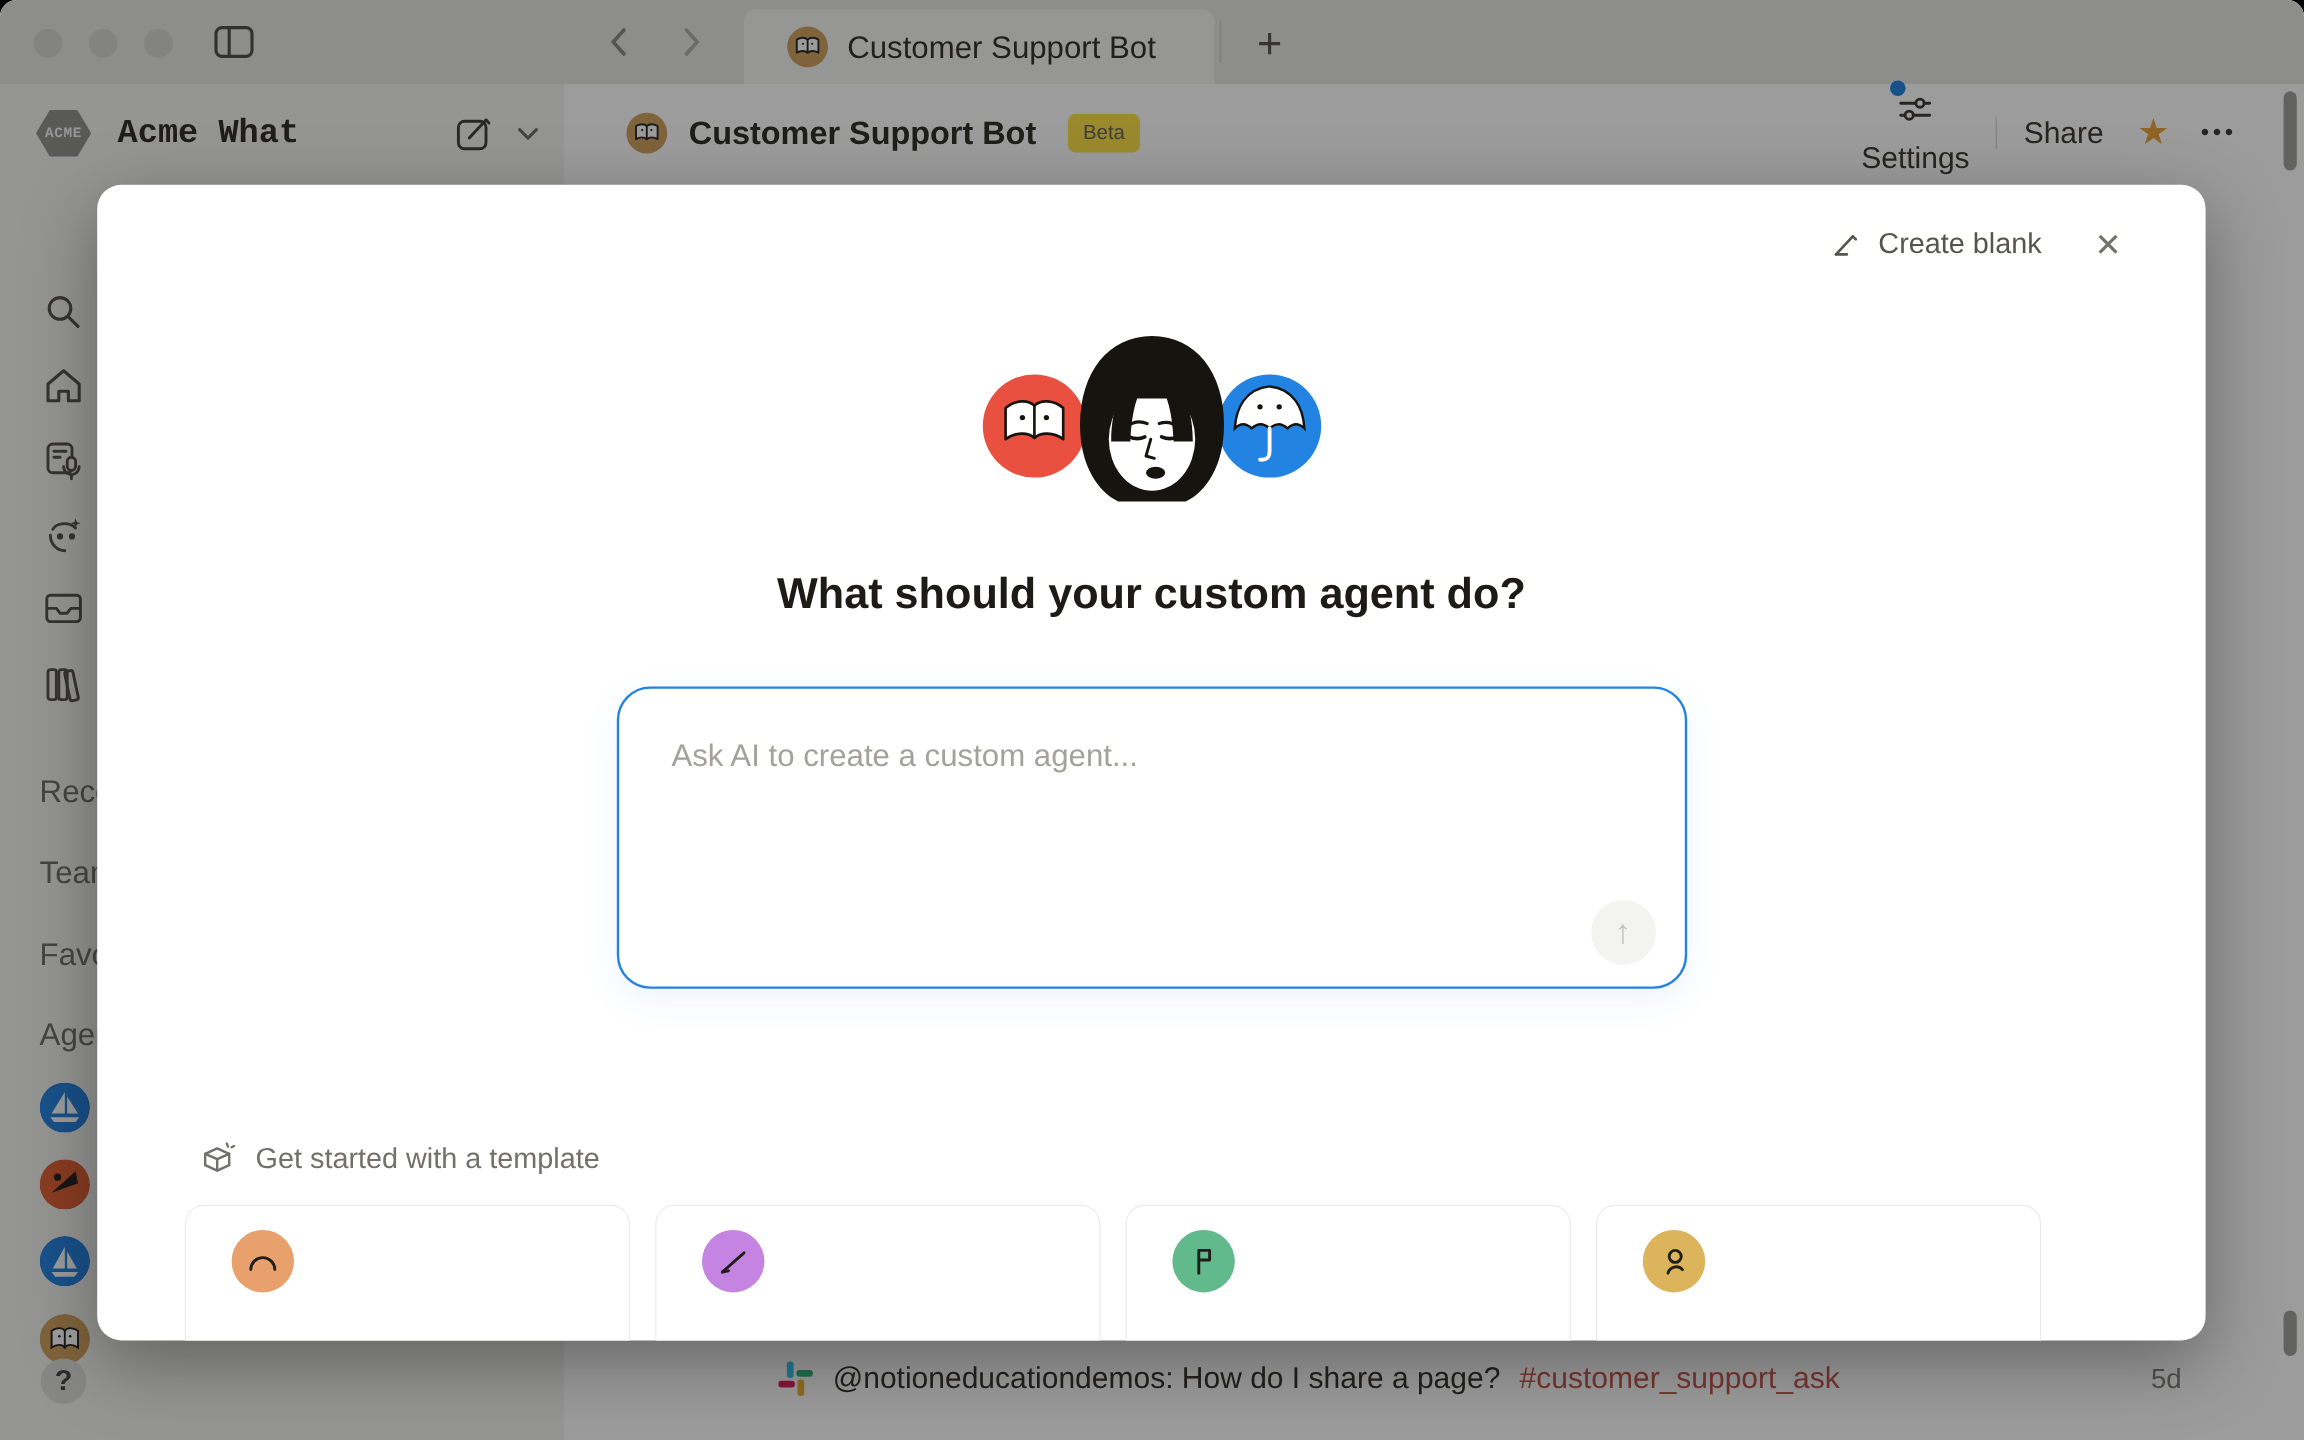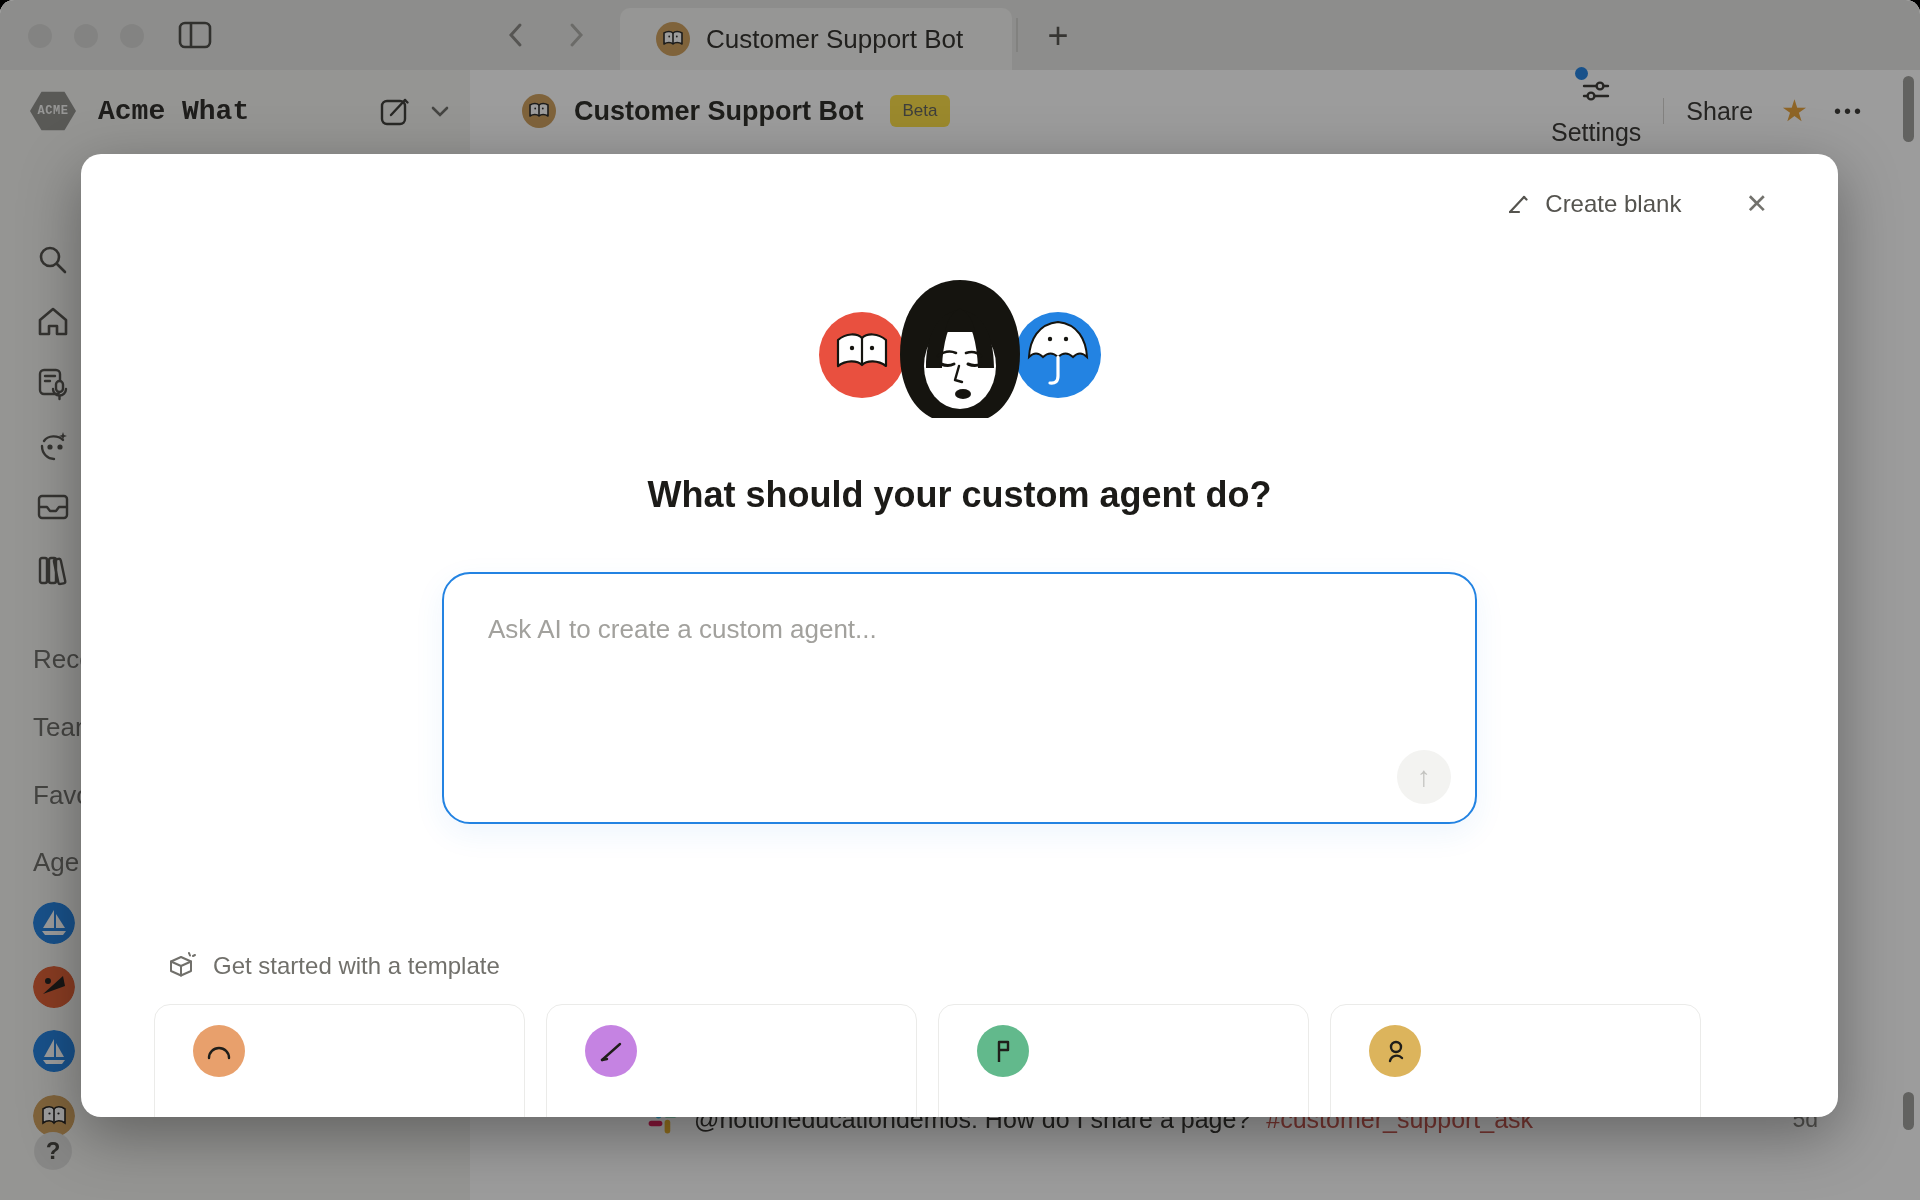--- a/index.html
+++ b/index.html
@@ -43,35 +43,35 @@
   .notif-dot{position:absolute;left:24px;top:-9px;width:13px;height:13px;border-radius:50%;background:var(--notification-dot,#2383e2);}
   .hdr-div{width:1px;height:26px;background:#d5d4d1;margin:0 22px;}
   .share-btn{font-size:25px;color:#3b3a36;}
   .star-btn{margin-left:28px;font-size:30px;color:var(--star-gold,#e8a33d);line-height:1;}
   .more-btn{margin-left:26px;font-size:20px;letter-spacing:3px;color:#3b3a36;}
 
   .msg-row{position:absolute;left:178px;width:1170px;height:46px;display:flex;align-items:center;gap:16px;font-size:25px;}
   .msg-text{color:#34332f;font-weight:500;white-space:nowrap;}
   .msg-tag{color:var(--tag-red,#c4554d);white-space:nowrap;}
   .msg-meta{margin-left:auto;display:flex;align-items:center;gap:10px;color:#82817c;font-size:23px;white-space:nowrap;}
-  .row1{top:962px}.row2{top:1026px}
+  .row1{top:962px}.row2{top:1056px}
 
   .sb-thumb{position:absolute;right:6px;width:11px;border-radius:6px;background:#9f9f9b;}
   .sb-top{top:76px;height:66px;}
   .sb-bottom{top:1092px;height:38px;}
 
   
   .dim{position:absolute;inset:0;background:rgba(8,8,8,0.40);z-index:50;}
   .modal{position:absolute;left:81px;top:154px;width:1757px;height:963px;background:#fff;border-radius:20px;z-index:60;box-shadow:0 18px 60px rgba(0,0,0,.35);overflow:hidden;}
-  .modal-top{display:flex;justify-content:flex-end;align-items:center;padding:36px 70px 0 0;gap:64px;}
+  .modal-top{display:flex;justify-content:flex-end;align-items:center;padding:36px 70px 0 0;gap:44px;}
   .create-blank{display:flex;align-items:center;gap:14px;font-size:24px;color:#55544f;}
   .modal-close{font-size:27px;color:#73726d;line-height:1;}
   .illus{width:360px;height:170px;margin:58px auto 0;display:block;}
   .modal-h1{margin:28px 0 0;text-align:center;font-size:36px;font-weight:700;color:#1c1b18;}
-  .prompt-box{position:relative;width:1035px;height:252px;margin:56px auto 0;}
+  .prompt-box{position:relative;width:892px;height:252px;margin:56px auto 0;}
   .prompt-box textarea{width:100%;height:100%;border:2.5px solid var(--accent-blue,#2383e2);border-radius:28px;resize:none;outline:none;padding:40px 44px;font-family:"Liberation Sans","DejaVu Sans",sans-serif;font-size:26px;color:#37352f;box-shadow:0 10px 30px rgba(35,131,226,.08);}
   .prompt-box textarea::placeholder{color:#a2a19d;}
   .submit-btn{position:absolute;right:26px;bottom:20px;width:54px;height:54px;border-radius:50%;background:#f3f3f1;color:#c2c2bf;font-size:28px;font-weight:700;display:flex;align-items:center;justify-content:center;}
   .tpl-head{display:flex;align-items:center;gap:16px;margin:126px 16px 0 84px;font-size:24px;font-weight:500;color:#71706b;}
   .cards{display:flex;gap:21px;margin:22px 0 0 73px;}
   .tpl-card{width:371px;height:210px;border:1.5px solid #ebebe9;border-radius:16px;background:#fff;padding:20px 0 0 38px;flex:0 0 auto;}
   .card-avatar{width:52px;height:52px;border-radius:50%;display:flex;align-items:center;justify-content:center;}
 
   svg{display:block;}
 </style>

